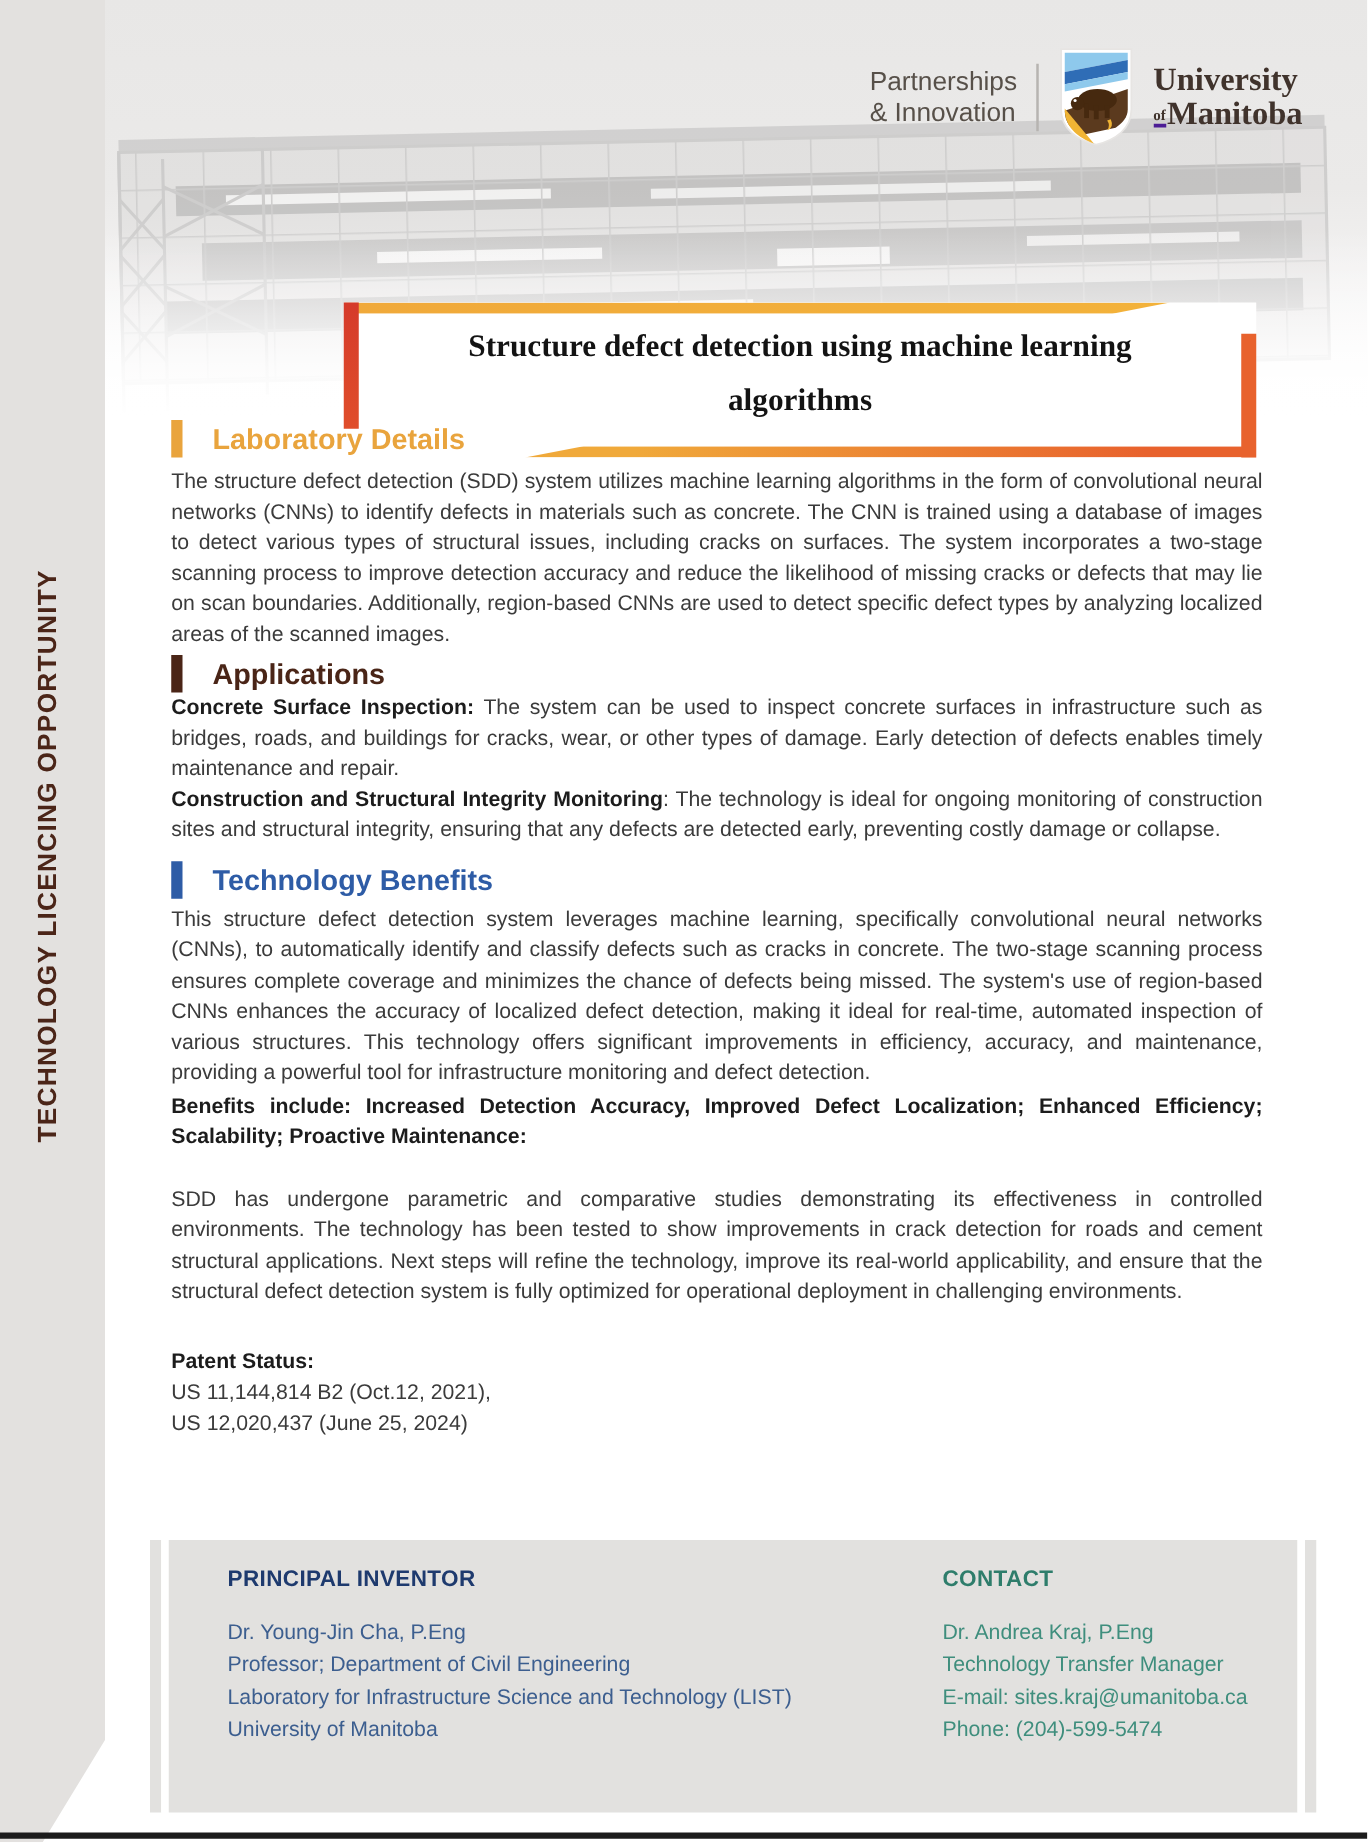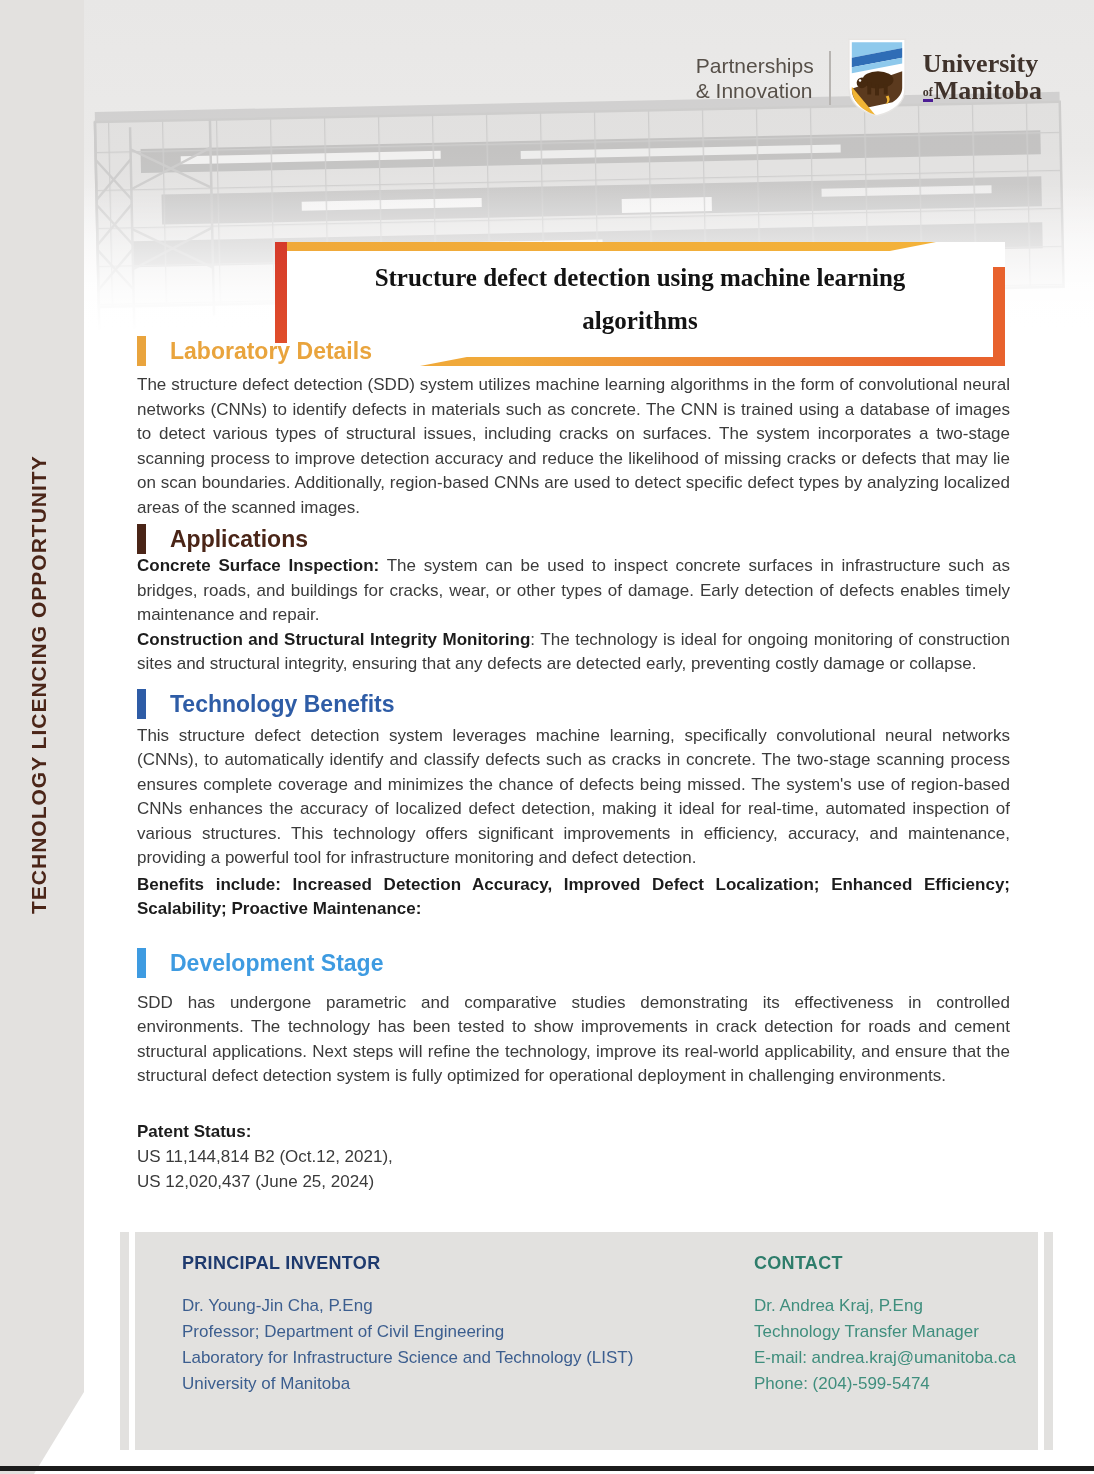--- a/index.html
+++ b/index.html
@@ -182,24 +182,20 @@
     <section class="sec-tb">
       <div class="h2row h-blue">
         <span class="bar"></span>
         <span class="txt">Technology Benefits</span>
       </div>
       <p class="body">This structure defect detection system leverages machine learning, specifically convolutional neural networks (CNNs), to automatically identify and classify defects such as cracks in concrete. The two-stage scanning process ensures complete coverage and minimizes the chance of defects being missed. The system's use of region-based CNNs enhances the accuracy of localized defect detection, making it ideal for real-time, automated inspection of various structures. This technology offers significant improvements in efficiency, accuracy, and maintenance, providing a powerful tool for infrastructure monitoring and defect detection.</p>
       <p class="benefits">Benefits include: Increased Detection Accuracy, Improved Defect Localization; Enhanced Efficiency; Scalability; Proactive Maintenance:</p>
     </section>
 
     <section class="sec-ds">
-      <div class="h2row h-lblue">
-        <span class="bar"></span>
-        <span class="txt">Development Stage</span>
-      </div>
       <p>SDD has undergone parametric and comparative studies demonstrating its effectiveness in controlled environments. The technology has been tested to show improvements in crack detection for roads and cement structural applications. Next steps will refine the technology, improve its real-world applicability, and ensure that the structural defect detection system is fully optimized for operational deployment in challenging environments.</p>
     </section>
 
     <div class="patent">
       <div class="lbl">Patent Status:</div>
       <div>US 11,144,814 B2 (Oct.12, 2021),</div>
       <div>US 12,020,437 (June 25, 2024)</div>
     </div>
 
   </main>
@@ -212,21 +208,21 @@
         <div class="fheading">PRINCIPAL INVENTOR</div>
         <div class="fline">Dr. Young-Jin Cha, P.Eng</div>
         <div class="fline">Professor; Department of Civil Engineering</div>
         <div class="fline">Laboratory for Infrastructure Science and Technology (LIST)</div>
         <div class="fline">University of Manitoba</div>
       </div>
       <div class="col-contact">
         <div class="fheading">CONTACT</div>
         <div class="fline">Dr. Andrea Kraj, P.Eng</div>
         <div class="fline">Technology Transfer Manager</div>
-        <div class="fline">E-mail: andrea.kraj@umanitoba.ca</div>
+        <div class="fline">E-mail: sites.kraj@umanitoba.ca</div>
         <div class="fline">Phone: (204)-599-5474</div>
       </div>
     </div>
     <div class="edge-gap"></div>
     <div class="edge-strip"></div>
   </div>
 
   <div class="bottom-rule"></div>
 
 </div>

